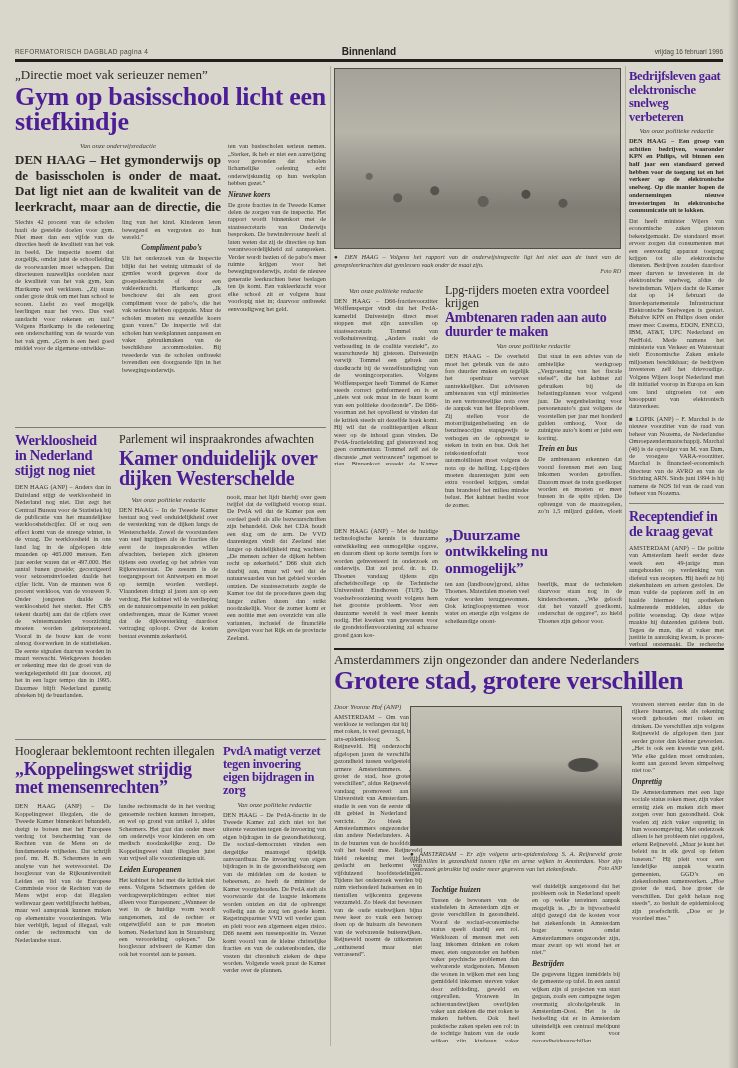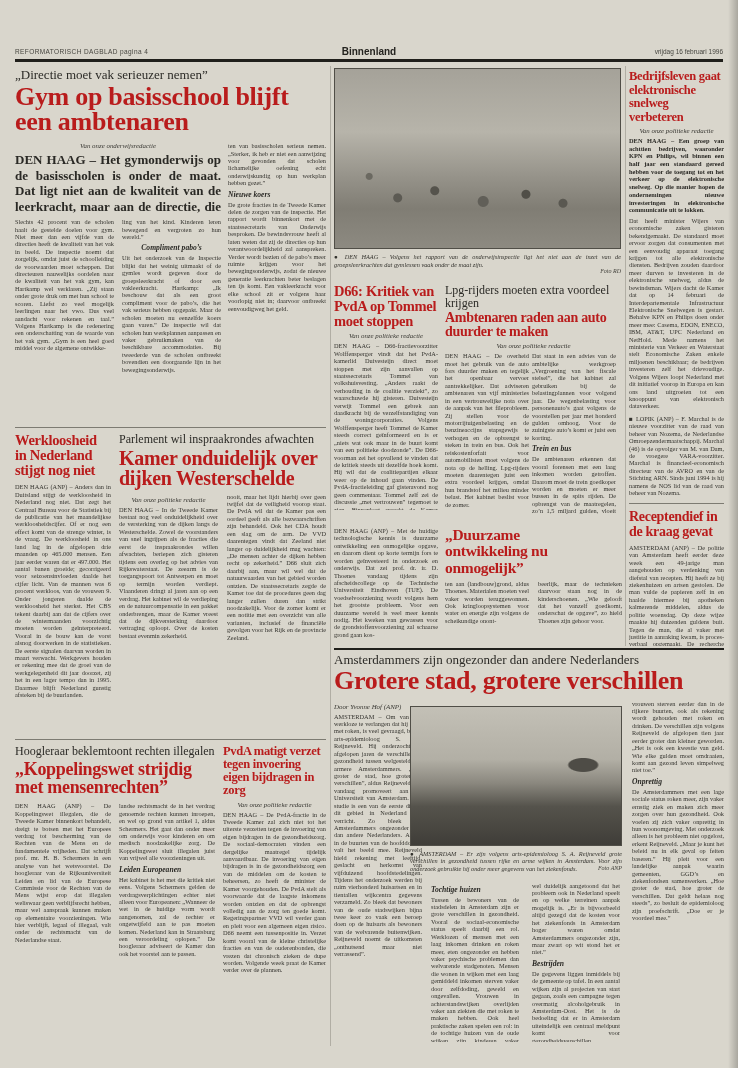--- a/index.html
+++ b/index.html
@@ -12,21 +12,21 @@
   .hdr .hl{position:absolute;left:0;top:2px;font:6.5px "Liberation Sans",sans-serif;letter-spacing:.4px;color:#46453f;}
   .hdr .hc{position:absolute;left:0;width:100%;text-align:center;top:0;
            font:bold 10px "Liberation Sans",sans-serif;color:#24231f;}
   .hdr .hr{position:absolute;right:0;top:2px;font:6.5px "Liberation Sans",sans-serif;color:#46453f;}
   .rule-thick{position:absolute;left:15px;top:59px;width:708px;height:3px;background:#201f1b;}
   .hline{position:absolute;background:#7d7b72;height:1px;}
   .vline{position:absolute;background:#b1aea4;width:1px;}
   
   .kick{font-size:13px;line-height:1.05;color:#2b2a26;}
   .kick.sm{font-size:12px;}
-  .head{font-weight:bold;color:#b91c1c;letter-spacing:-.3px;}
+  .head{font-weight:bold;color:#4c1d95;letter-spacing:-.3px;}
   .byl{font-style:italic;font-size:6.9px;text-align:center;color:#3a3934;margin:3px 0 3px;}
   .bt{font-size:6.3px;line-height:1.18;text-align:justify;color:#34332e;}
   .bt.b{font-weight:bold;font-size:13px;line-height:1.2;color:#2a2925;}
   .sub{font-weight:bold;font-style:italic;font-size:7.6px;color:#2a2925;margin:3px 0 2px;}
   .clip{overflow:hidden;}
   .cols{display:flex;}
   .photo{border:1px solid #504e47;box-sizing:border-box;}
   .cap{font-style:italic;font-size:6.3px;line-height:1.2;text-align:justify;color:#34332e;}
   .credit{display:block;text-align:right;font-style:italic;font-size:6px;color:#45443e;}
   .abs{position:absolute;}
@@ -38,21 +38,21 @@
 
   <div class="hdr">
     <span class="hl">REFORMATORISCH DAGBLAD pagina 4</span>
     <span class="hc">Binnenland</span>
     <span class="hr">vrijdag 16 februari 1996</span>
   </div>
   <div class="rule-thick"></div>
 
   <div class="abs" style="left:15px;top:68px;width:311px;">
     <div class="kick">„Directie moet vak serieuzer nemen”</div>
-    <div class="head" style="font-size:26px;line-height:.99;margin-top:2px;">Gym op basisschool blijft een ambtenaren</div>
+    <div class="head" style="font-size:26px;line-height:.99;margin-top:2px;">Gym op basisschool licht een stiefkindje</div>
     <div style="position:relative;height:247px;margin-top:7px;">
       <div style="width:206px;">
         <div class="byl">Van onze onderwijsredactie</div>
         <div class="bt b clip" style="height:62px;">DEN HAAG – Het gymonderwijs op de basisscholen is onder de maat. Dat ligt niet aan de kwaliteit van de leerkracht, maar aan de directie, die het vak vaak niet serieus neemt. Dat blijkt uit een steekproef van de Onderwijsinspectie op 107 scholen naar de kwaliteit van lichamelijke oefening in het basisonderwijs.</div>
         <div class="cols" style="gap:8px;margin-top:4px;">
           <div class="bt clip" style="width:99px;height:172px;">Slechts 42 procent van de scholen haalt de gestelde doelen voor gym. Niet meer dan een vijfde van de directies heeft de kwaliteit van het vak in beeld. De inspectie noemt dat zorgelijk, omdat juist de schoolleiding de voorwaarden moet scheppen. Dat directeuren nauwelijks oordelen naar de kwaliteit van het vak gym, kan Hartkamp wel verklaren. „Zij staan onder grote druk om met hun school te scoren. Liefst zo veel mogelijk leerlingen naar het vwo. Dus veel aandacht voor rekenen en taal.” Volgens Hartkamp is die redenering een onderschatting van de waarde van het vak gym. „Gym is een heel goed middel voor de algemene ontwikke-</div>
           <div style="width:99px;">
             <div class="bt">ling van het kind. Kinderen leren bewegend en vergroten zo hun wereld.”</div>
             <div class="sub" style="text-align:center;">Compliment pabo’s</div>
             <div class="bt clip" style="height:140px;">Uit het onderzoek van de Inspectie blijkt dat het weinig uitmaakt of de gymles wordt gegeven door de groepsleerkracht of door een vakleerkracht. Hartkamp: „Ik beschouw dat als een groot compliment voor de pabo’s, die het vak serieus hebben opgepakt. Maar de scholen moeten nu eenzelfde koers gaan varen.” De inspectie wil dat scholen hun werkplannen aanpassen en vaker gebruikmaken van de beschikbare accommodaties. Bij tweederde van de scholen ontbreekt bovendien een doorgaande lijn in het bewegingsonderwijs.</div>
@@ -118,30 +118,29 @@
          radial-gradient(circle at 67% 70%, #504e47 0 4px, rgba(0,0,0,0) 5px),
          radial-gradient(circle at 80% 75%, #5a5851 0 4px, rgba(0,0,0,0) 5px),
          radial-gradient(circle at 12% 60%, #6b6961 0 3px, rgba(0,0,0,0) 4px),
          linear-gradient(180deg,#a5a299 0%,#b7b4aa 35%,#96938a 60%,#807d74 78%,#8d8a81 100%);"></div>
   <div class="abs cap" style="left:334px;top:253px;width:287px;">
     <span>● DEN HAAG – Volgens het rapport van de onderwijsinspectie ligt het niet aan de inzet van de groepsleerkrachten dat gymlessen vaak onder de maat zijn.</span>
     <span class="credit">Foto RD</span>
   </div>
 
   <div class="abs" style="left:334px;top:284px;width:104px;">
-    <div class="head" style="font-size:14.5px;line-height:1.04;">D66: Kritiek van PvdA op Tommel moet stoppen</div>
     <div class="byl">Van onze politieke redactie</div>
     <div class="bt clip" style="height:168px;">DEN HAAG – D66-fractievoorzitter Wolffensperger vindt dat het PvdA-kamerlid Duivesteijn direct moet stoppen met zijn aanvallen op staatssecretaris Tommel van volkshuisvesting. „Anders raakt de verhouding in de coalitie verziekt”, zo waarschuwde hij gisteren. Duivesteijn verwijt Tommel een gebrek aan daadkracht bij de verzelfstandiging van de woningcorporaties. Volgens Wolffensperger heeft Tommel de Kamer steeds correct geïnformeerd en is er „niets wat ook maar in de buurt komt van een politieke doodzonde”. De D66-voorman zei het opvallend te vinden dat de kritiek steeds uit dezelfde hoek komt. Hij wil dat de coalitiepartijen elkaar weer op de inhoud gaan vinden. De PvdA-fractieleiding gaf gisteravond nog geen commentaar. Tommel zelf zei de discussie „met vertrouwen” tegemoet te zien. Binnenkort spreekt de Kamer opnieuw over de toekomst van het corporatiebestel.</div>
   </div>
 
   <div class="abs" style="left:445px;top:284px;width:177px;">
     <div class="kick sm">Lpg-rijders moeten extra voordeel krijgen</div>
     <div class="head" style="font-size:14px;line-height:1.0;margin-top:2px;">Ambtenaren raden aan auto duurder te maken</div>
     <div class="byl">Van onze politieke redactie</div>
-    <div class="cols" style="gap:3px;">
+    <div class="cols" style="gap:9px;">
       <div class="bt clip" style="width:84px;height:168px;">DEN HAAG – De overheid moet het gebruik van de auto fors duurder maken en tegelijk het openbaar vervoer aantrekkelijker. Dat adviseren ambtenaren van vijf ministeries in een vertrouwelijke nota over de aanpak van het fileprobleem. Zij stellen voor de motorrijtuigenbelasting en de benzineaccijns stapsgewijs te verhogen en de opbrengst te steken in trein en bus. Ook het reiskostenforfait voor automobilisten moet volgens de nota op de helling. Lpg-rijders moeten daarentegen juist een extra voordeel krijgen, omdat hun brandstof het milieu minder belast. Het kabinet beslist voor de zomer.</div>
       <div style="width:84px;">
         <div class="bt">Dat staat in een advies van de ambtelijke werkgroep „Vergroening van het fiscale stelsel”, die het kabinet zal gebruiken bij de belastingplannen voor volgend jaar. De wegenbelasting voor personenauto’s gaat volgens de voorstellen per jaar met honderd gulden omhoog. Voor de zuinigste auto’s komt er juist een korting.</div>
         <div class="sub">Trein en bus</div>
         <div class="bt clip" style="height:60px;">De ambtenaren erkennen dat vooral forensen met een laag inkomen worden getroffen. Daarom moet de trein goedkoper worden en moeten er meer bussen in de spits rijden. De opbrengst van de maatregelen, zo’n 1,5 miljard gulden, vloeit volledig terug naar de reiziger.</div>
       </div>
     </div>
   </div>
 
   <div class="abs" style="left:334px;top:527px;width:288px;height:118px;">

